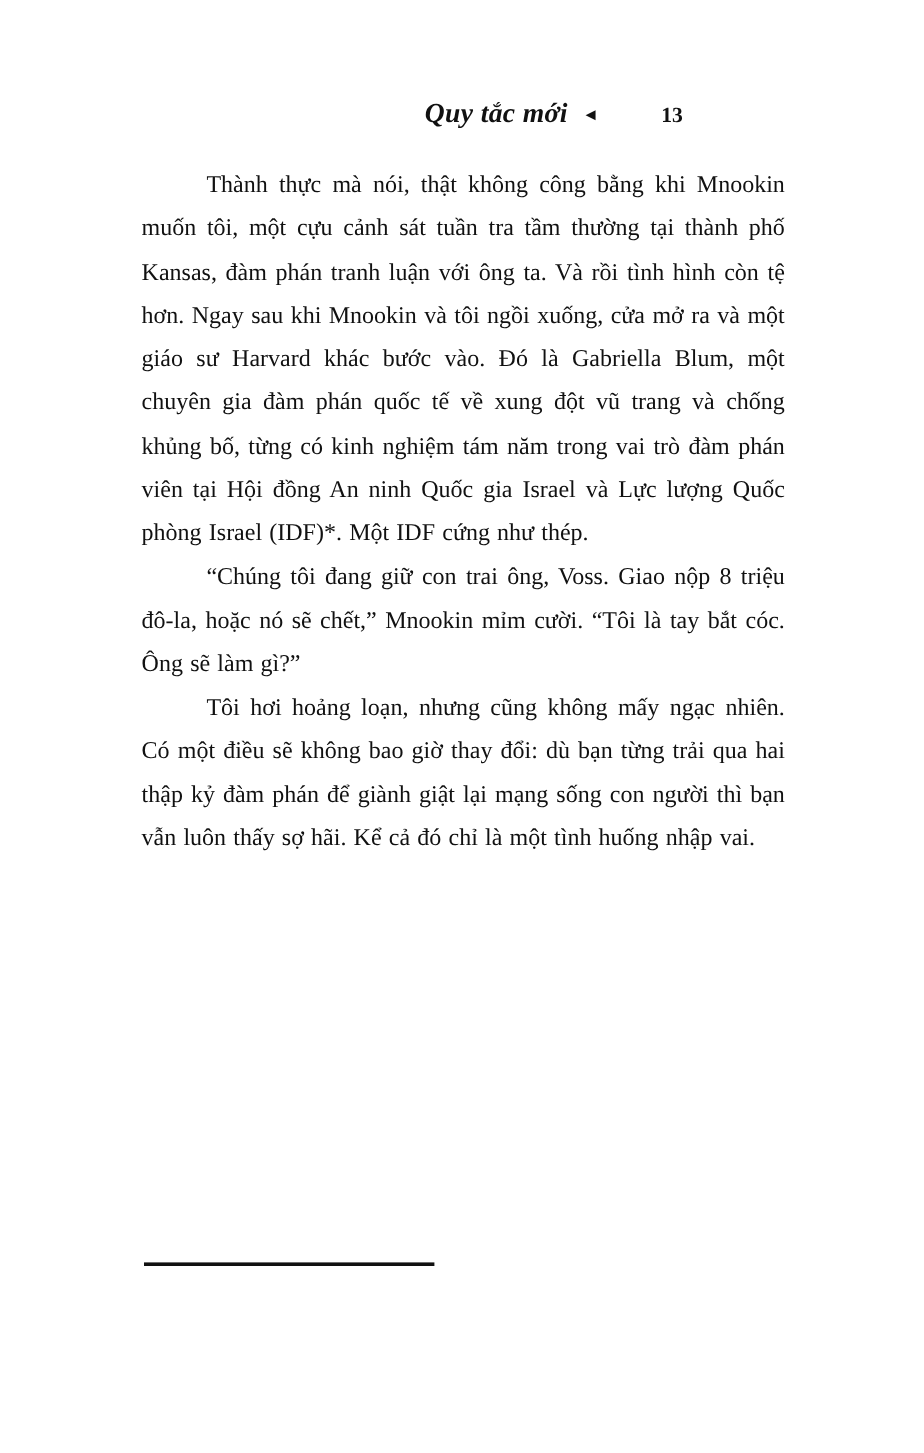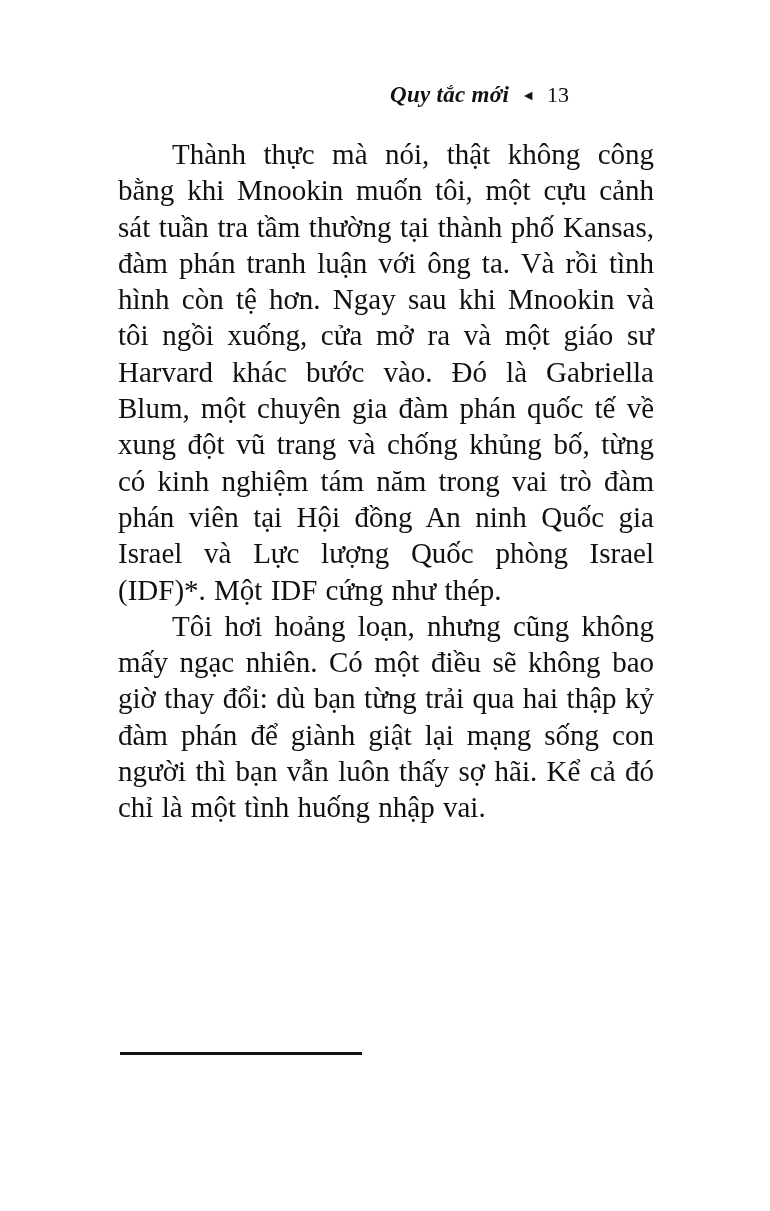--- a/index.html
+++ b/index.html
@@ -33,32 +33,33 @@
     font-weight: bold;
     letter-spacing: 0.3px;
   }
   .header-arrow {
     font-size: 14px;
     position: relative;
     top: -2px;
     font-style: normal;
   }
   .page-number {
-    font-weight: normal;
-    font-size: 22px;
+    font-weight: bold;
+    font-size: 18px;
+    margin-left: 40px;
   }
   .body-text {
     position: absolute;
     top: 136px;
     left: 118px;
     width: 536px;
   }
   .body-text p {
     margin: 0;
-    font-size: 29px;
+    font-size: 20px;
     line-height: 36.3px;
     text-align: justify;
     text-indent: 54px;
     word-spacing: 1px;
   }
   .footnote-area {
     position: absolute;
     left: 118px;
     width: 536px;
     top: 1052px;
@@ -83,20 +84,21 @@
 <div class="page">
 
   <div class="running-header">
     <span class="running-title">Quy tắc mới</span>
     <span class="header-arrow">◄</span>
     <span class="page-number">13</span>
   </div>
 
   <div class="body-text">
     <p>Thành thực mà nói, thật không công bằng khi Mnookin muốn tôi, một cựu cảnh sát tuần tra tầm thường tại thành phố Kansas, đàm phán tranh luận với ông ta. Và rồi tình hình còn tệ hơn. Ngay sau khi Mnookin và tôi ngồi xuống, cửa mở ra và một giáo sư Harvard khác bước vào. Đó là Gabriella Blum, một chuyên gia đàm phán quốc tế về xung đột vũ trang và chống khủng bố, từng có kinh nghiệm tám năm trong vai trò đàm phán viên tại Hội đồng An ninh Quốc gia Israel và Lực lượng Quốc phòng Israel (IDF)*. Một IDF cứng như thép.</p>
+    <p>“Chúng tôi đang giữ con trai ông, Voss. Giao nộp 8 triệu đô-la, hoặc nó sẽ chết,” Mnookin mỉm cười. “Tôi là tay bắt cóc. Ông sẽ làm gì?”</p>
     <p>Tôi hơi hoảng loạn, nhưng cũng không mấy ngạc nhiên. Có một điều sẽ không bao giờ thay đổi: dù bạn từng trải qua hai thập kỷ đàm phán để giành giật lại mạng sống con người thì bạn vẫn luôn thấy sợ hãi. Kể cả đó chỉ là một tình huống nhập vai.</p>
   </div>
 
   <div class="footnote-area">
     <div class="footnote-rule"></div>
   </div>
 
 </div>
 
 </body></html>

